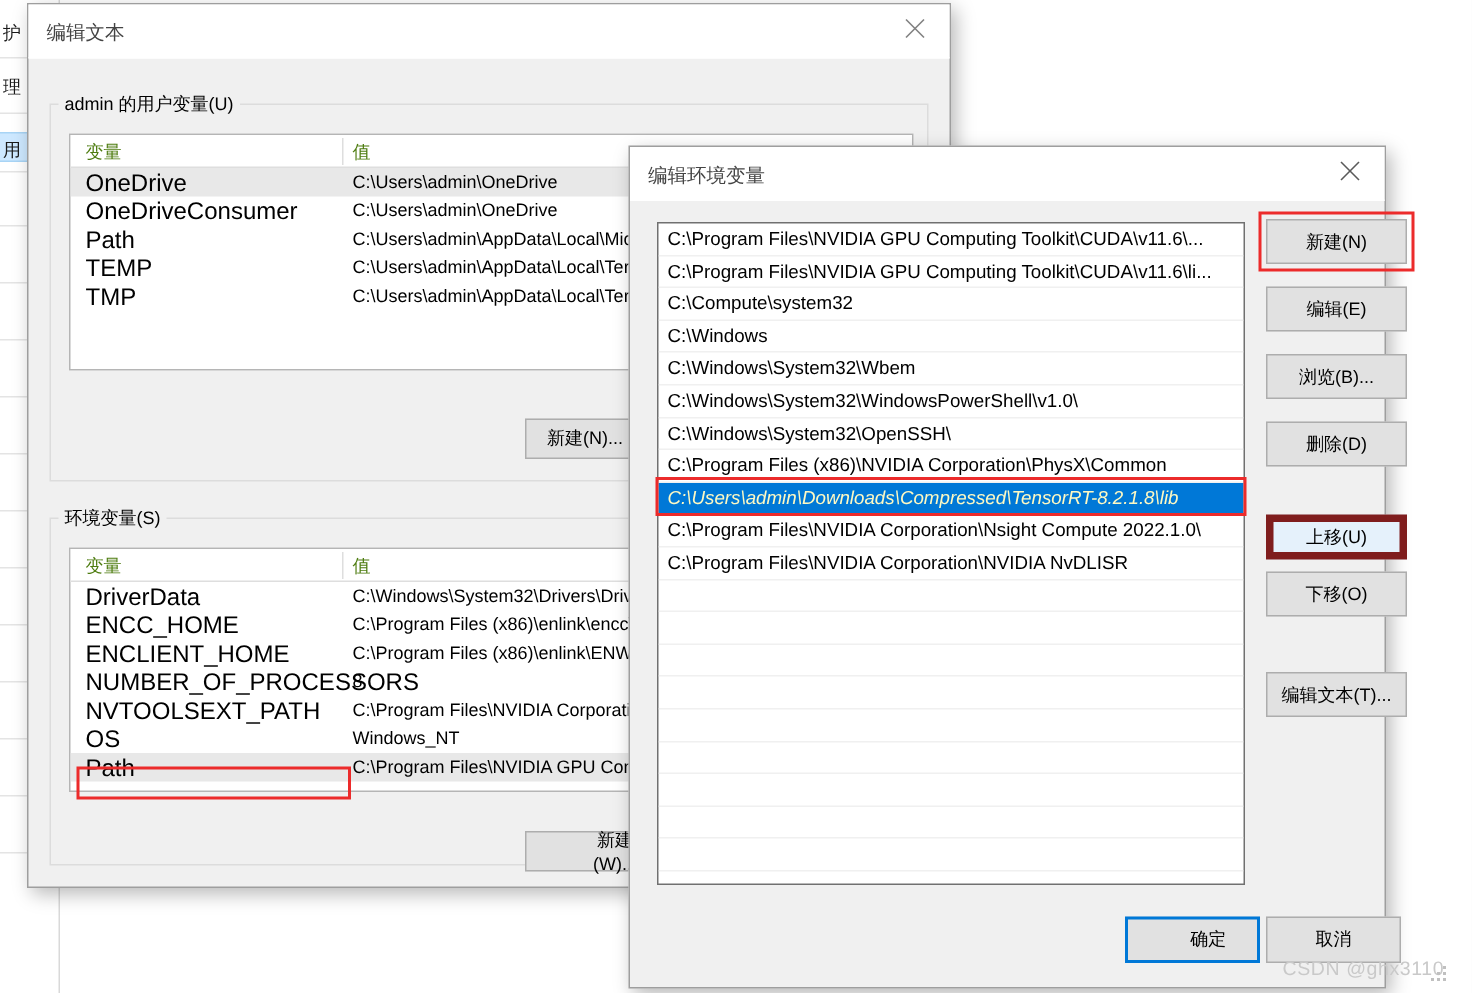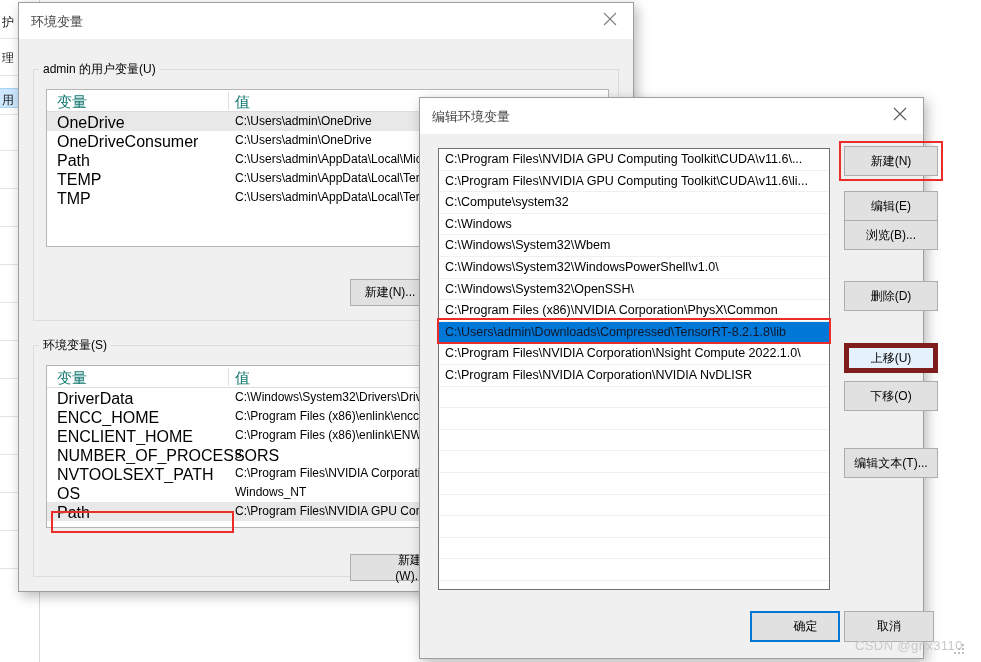--- a/index.html
+++ b/index.html
@@ -63,21 +63,21 @@
   
   .grid {
     position: absolute; background: #ffffff; border: 1px solid #b5b5b5;
     overflow: hidden;
   }
   .grid-header {
     position: relative; height: 22px; background: #ffffff;
     border-bottom: 1px solid #dedede;
   }
   .grid-header .hcell {
-    position: absolute; top: 3px; font-size: 15px; color: #0f766e;
+    position: absolute; top: 3px; font-size: 12px; color: #4d7c0f;
   }
   .col-sep {
     position: absolute; top: 2px; width: 1px; height: 18px; background: #dedede;
   }
   .grow {
     position: relative; height: 19px; white-space: nowrap; overflow: hidden;
   }
   .grow.sel { background: #e8e8e8; }
   .grow .c1 { position: absolute; left: 10px; top: 2px; font-size: 16px; }
   .grow .c2 { position: absolute; top: 2px; font-size: 12px; }
@@ -101,21 +101,21 @@
   
   .pathlist {
     position: absolute; background: #ffffff; border: 1px solid #707070;
     overflow: hidden;
   }
   .pitem {
     position: relative; height: 21.6px; line-height: 21.6px;
     padding-left: 6px; font-size: 12.5px; color: #000;
     border-bottom: 1px solid #f0f0f0; white-space: nowrap; overflow: hidden;
   }
-  .pitem.selected { background: #0078d7; color: #0f172a; border-bottom-color: #0078d7; }
+  .pitem.selected { background: #0078d7; color: #fef9c3; border-bottom-color: #0078d7; font-style: italic; }
   .pitem.empty { border-bottom: 1px solid #f0f0f0; }
 
   
   .watermark {
     position: absolute; font-size: 13px; color: #c9c9c9;
     letter-spacing: 0.4px; white-space: nowrap; user-select: none;
   }
   .resize-grip {
     position: absolute; width: 12px; height: 12px;
   }
@@ -143,21 +143,21 @@
     <div class="bg-row" style="top:568px;"></div>
     <div class="bg-sel" style="top:88px;"></div>
     <div class="bg-frag" style="top:14px;">护</div>
     <div class="bg-frag" style="top:50px;">理</div>
     <div class="bg-frag" style="top:92px;">用</div>
   </div>
 
   <div class="dialog" id="envDialog" style="left:18px; top:2px; width:616px; height:590px;">
 
     <div class="titlebar">
-      <div class="title">环境变量</div>
+      <div class="title">编辑文本</div>
       <div class="closebtn">
         <svg width="14" height="14" viewBox="0 0 14 14">
           <line x1="1" y1="1" x2="13" y2="13" stroke="#808080" stroke-width="1.1"></line>
           <line x1="13" y1="1" x2="1" y2="13" stroke="#808080" stroke-width="1.1"></line>
         </svg>
       </div>
     </div>
 
     <div class="groupbox" style="left:14px; top:66px; width:586px; height:252px;"></div>
     <div class="group-label" style="left:20px; top:58px;">admin 的用户变量(U)</div>
@@ -272,21 +272,21 @@
         <div class="pitem empty">&nbsp;</div>
         <div class="pitem empty">&nbsp;</div>
         <div class="pitem empty">&nbsp;</div>
         <div class="pitem empty">&nbsp;</div>
       </div>
 
     <div class="redbox" id="selBox" style="left: 17px; top: 220px; width: 394px; height: 26px;"></div>
 
     <div class="btn" style="left:424px; top:48px;  width:94px; height:30px;">新建(N)</div>
     <div class="btn" style="left:424px; top:93px;  width:94px; height:30px;">编辑(E)</div>
-    <div class="btn" style="left:424px; top:122px; width:94px; height:30px;">浏览(B)...</div>
+    <div class="btn" style="left:424px; top:138px; width:94px; height:30px;">浏览(B)...</div>
     <div class="btn" style="left:424px; top:183px; width:94px; height:30px;">删除(D)</div>
     <div class="btn focus-blue" style="left:424px; top:245px; width:94px; height:30px;">上移(U)</div>
     <div class="btn" style="left:424px; top:283px; width:94px; height:30px;">下移(O)</div>
     <div class="btn" style="left:424px; top:350px; width:94px; height:30px;">编辑文本(T)...</div>
 
     <div class="redbox" style="left:419px; top:43px; width:104px; height:40px;"></div>
 
     <div class="btn default" style="left:330px; top:513px; width:90px; height:31px;padding-left:21px;">确定</div>
     <div class="btn" style="left:424px; top:513px; width:90px; height:31px;">取消</div>
 

